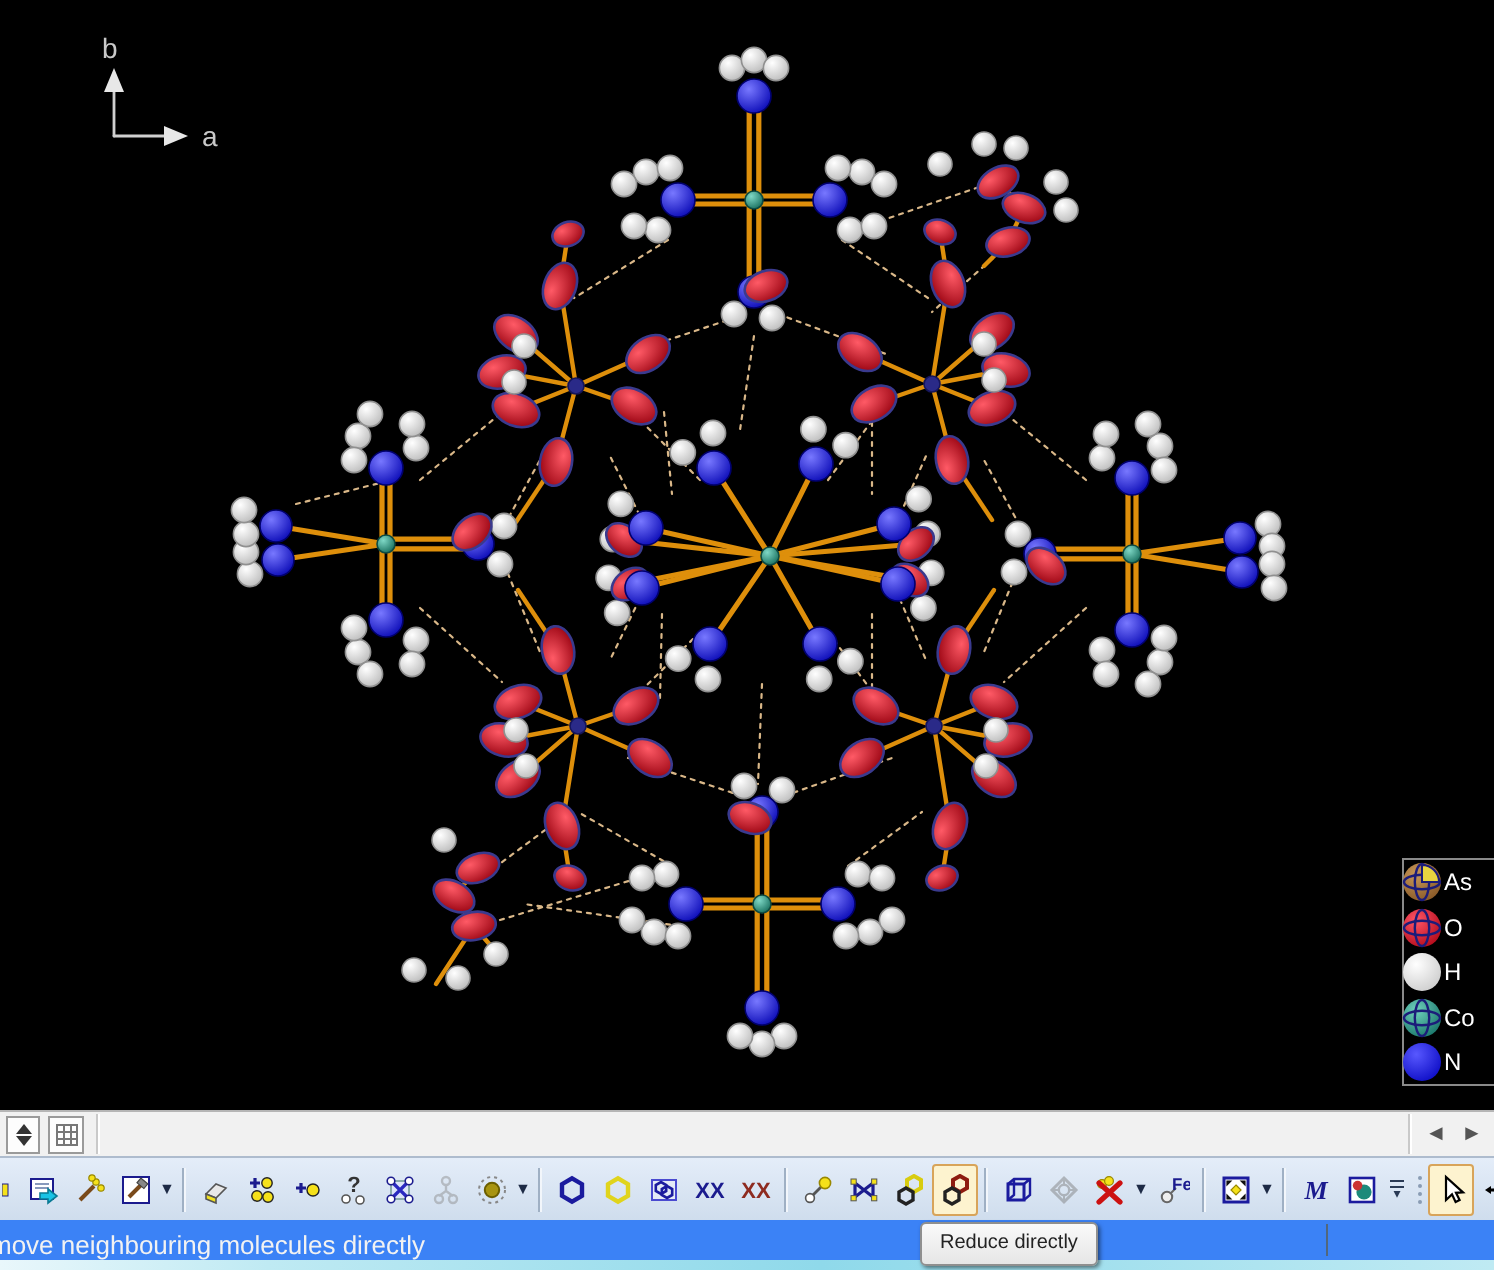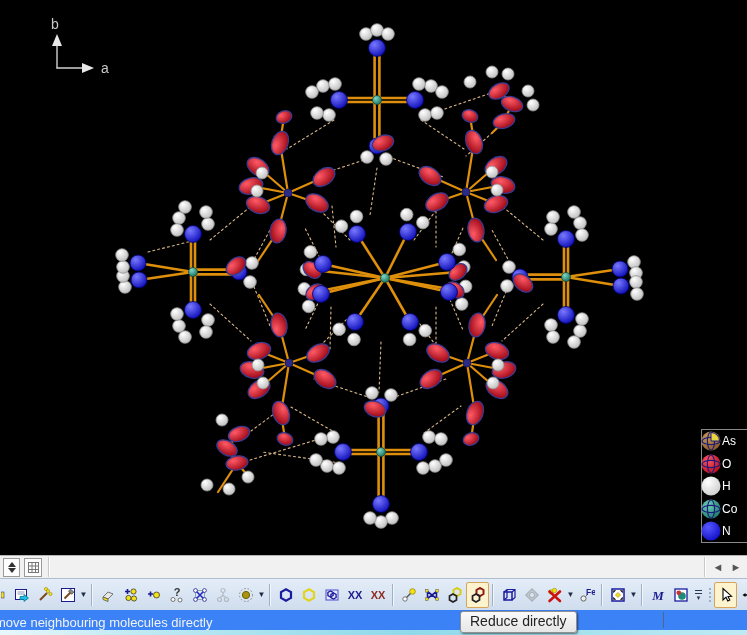--- a/index.html
+++ b/index.html
@@ -49,21 +49,21 @@
   #statusbar{position:absolute;left:0;top:610px;width:747px;height:20px;background:#3b82f6;
              overflow:hidden;display:flex;align-items:flex-end;}
   #status-text{color:#f2f2f2;font-size:13px;white-space:nowrap;margin-left:-5px;}
   .status-vsep{position:absolute;left:663px;top:2px;width:1px;height:16px;background:#51677d;}
   
   #bottomstrip{position:absolute;left:0;top:630px;width:747px;height:5px;
                background:linear-gradient(90deg,#e9f7fb 0%,#bfeaf3 18%,#8fd9ea 55%,#bfeaf3 100%);}
   
   #tooltip{position:absolute;left:460px;top:611px;height:17px;padding:1px 9px 2px 9px;
            background:linear-gradient(#fafafa,#e6e6e6);border:1px solid #8f8f8f;border-radius:3px;
-           box-shadow:1px 1px 2px rgba(0,0,0,.5);color:#222;font-size:14px;line-height:17px;z-index:50;}
+           box-shadow:1px 1px 2px rgba(0,0,0,.5);color:#222;font-size:10px;line-height:17px;z-index:50;}
 </style>
 </head>
 <body>
 
 <div id="app">
 
   <div id="canvas">
     <svg id="scene" width="747" height="555">
         <defs>
     <radialGradient id="gN" cx="35%" cy="30%" r="75%">

